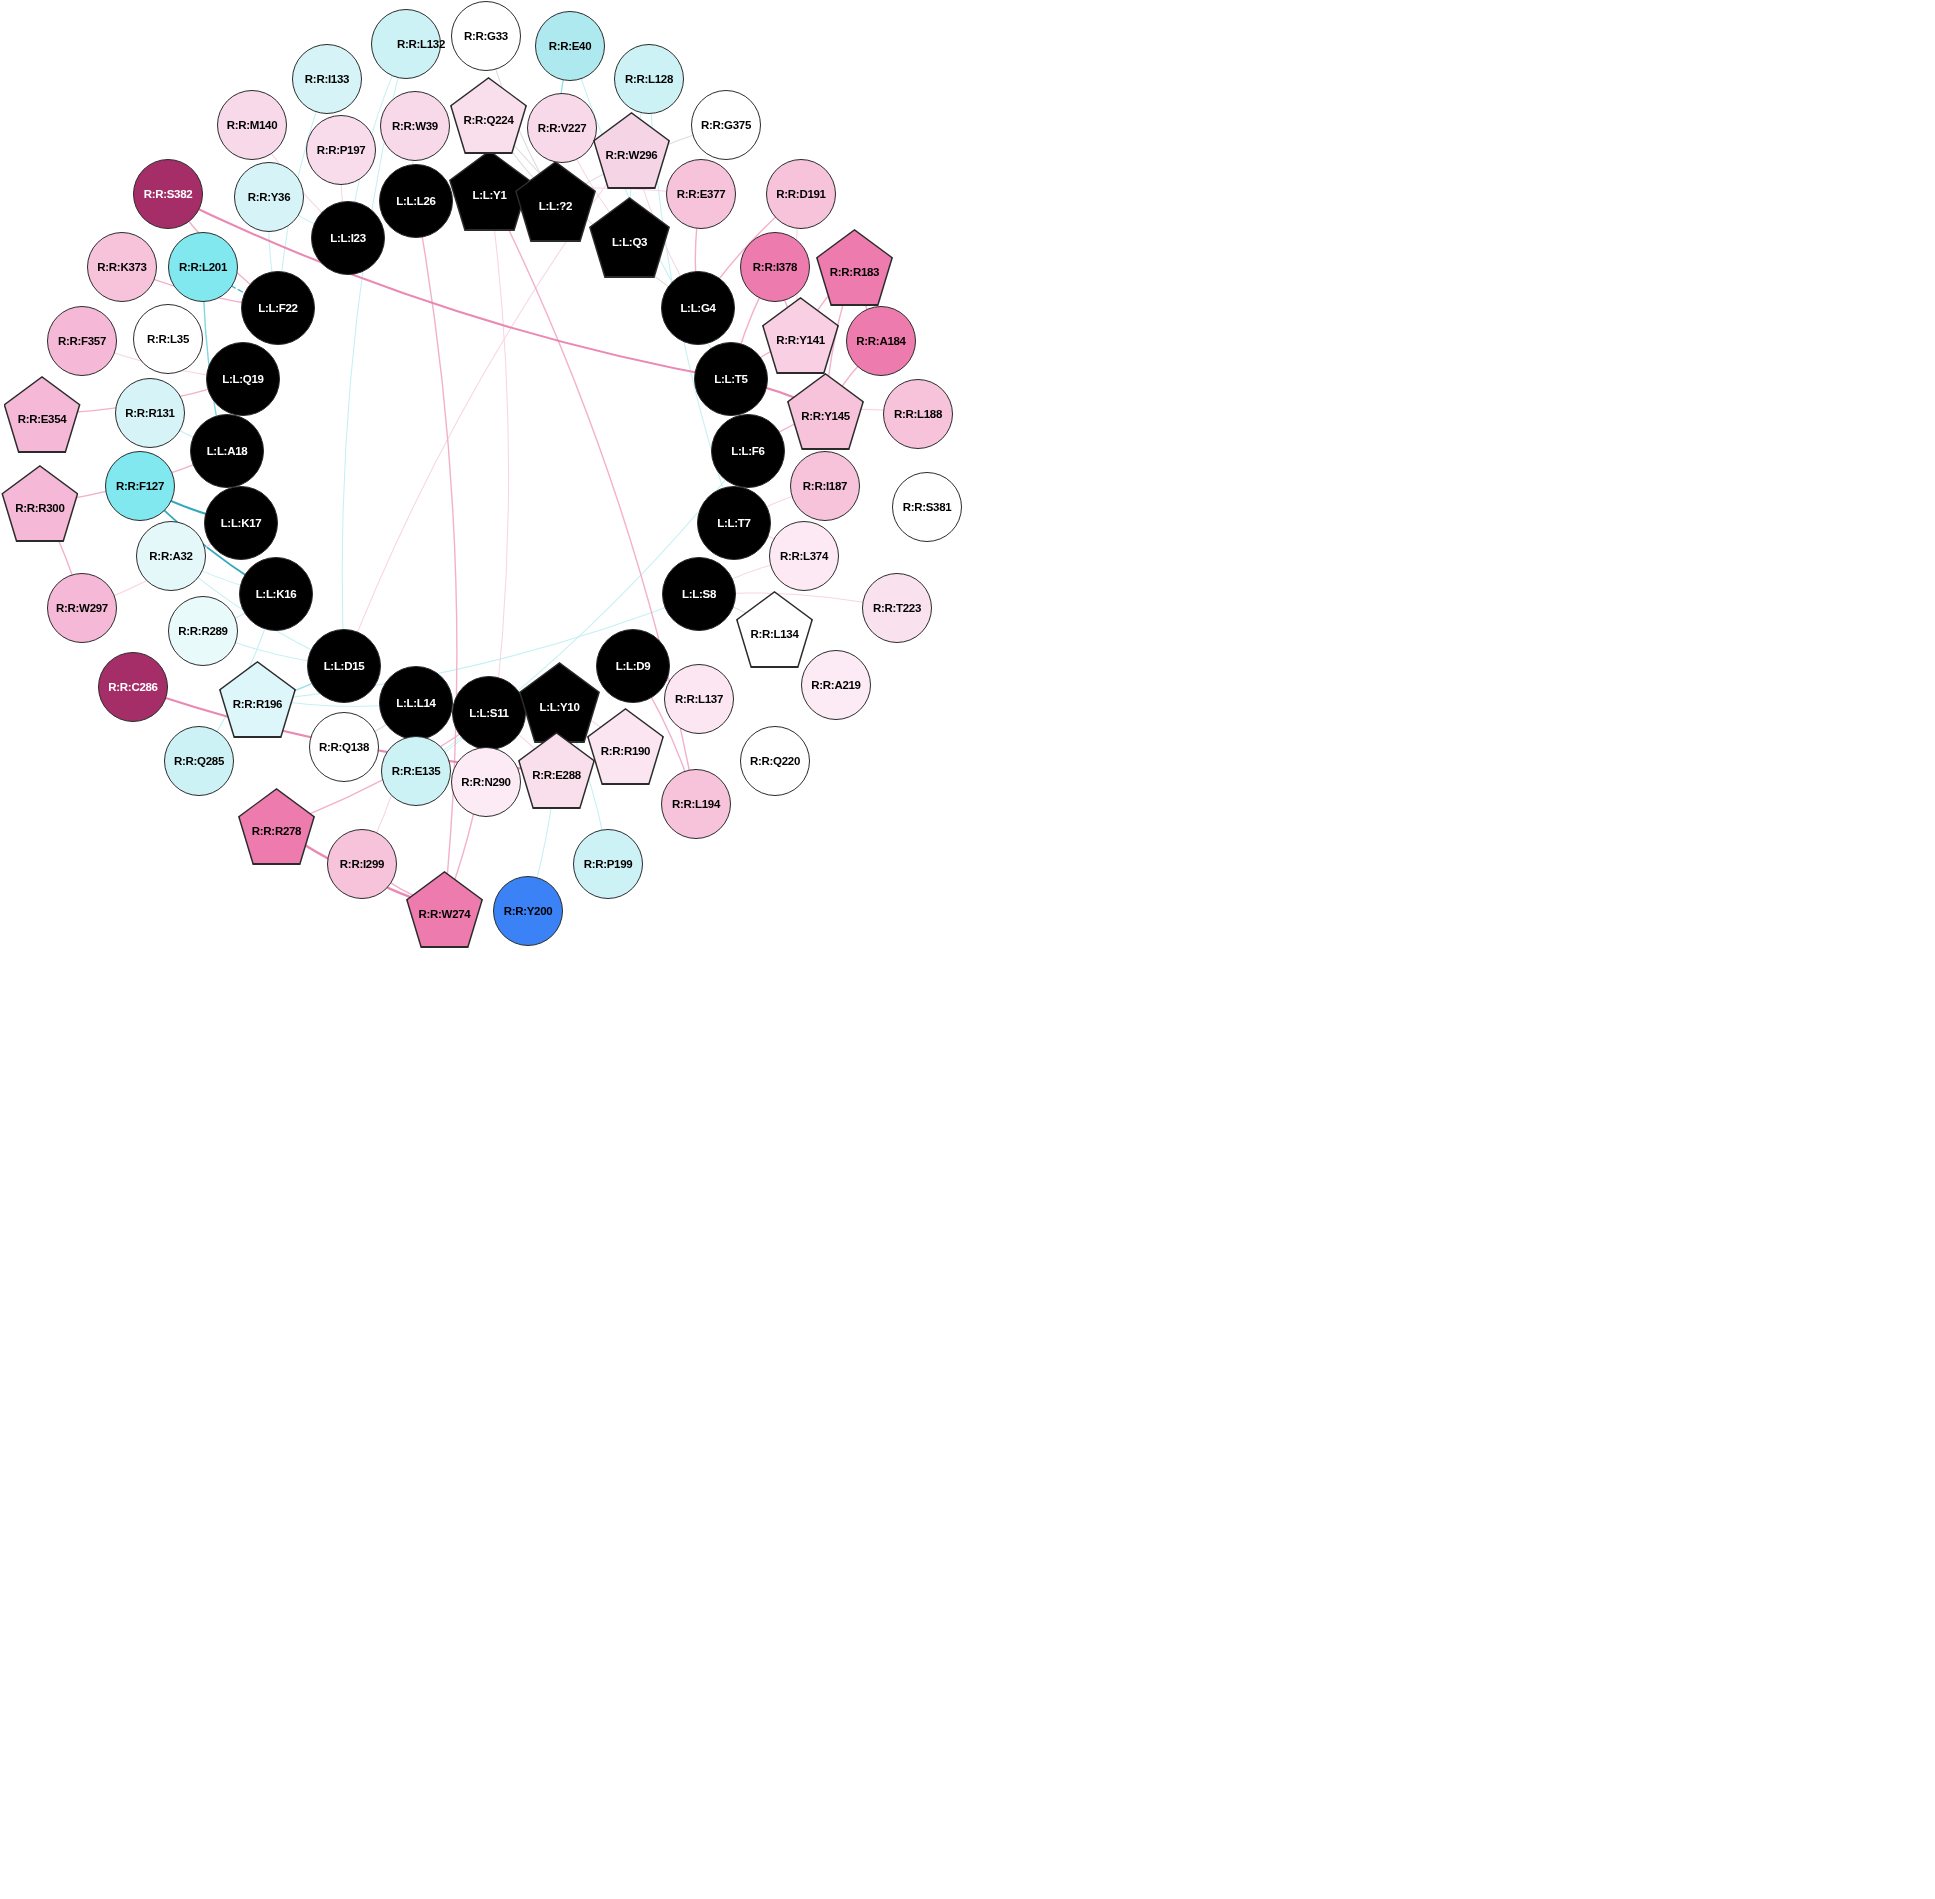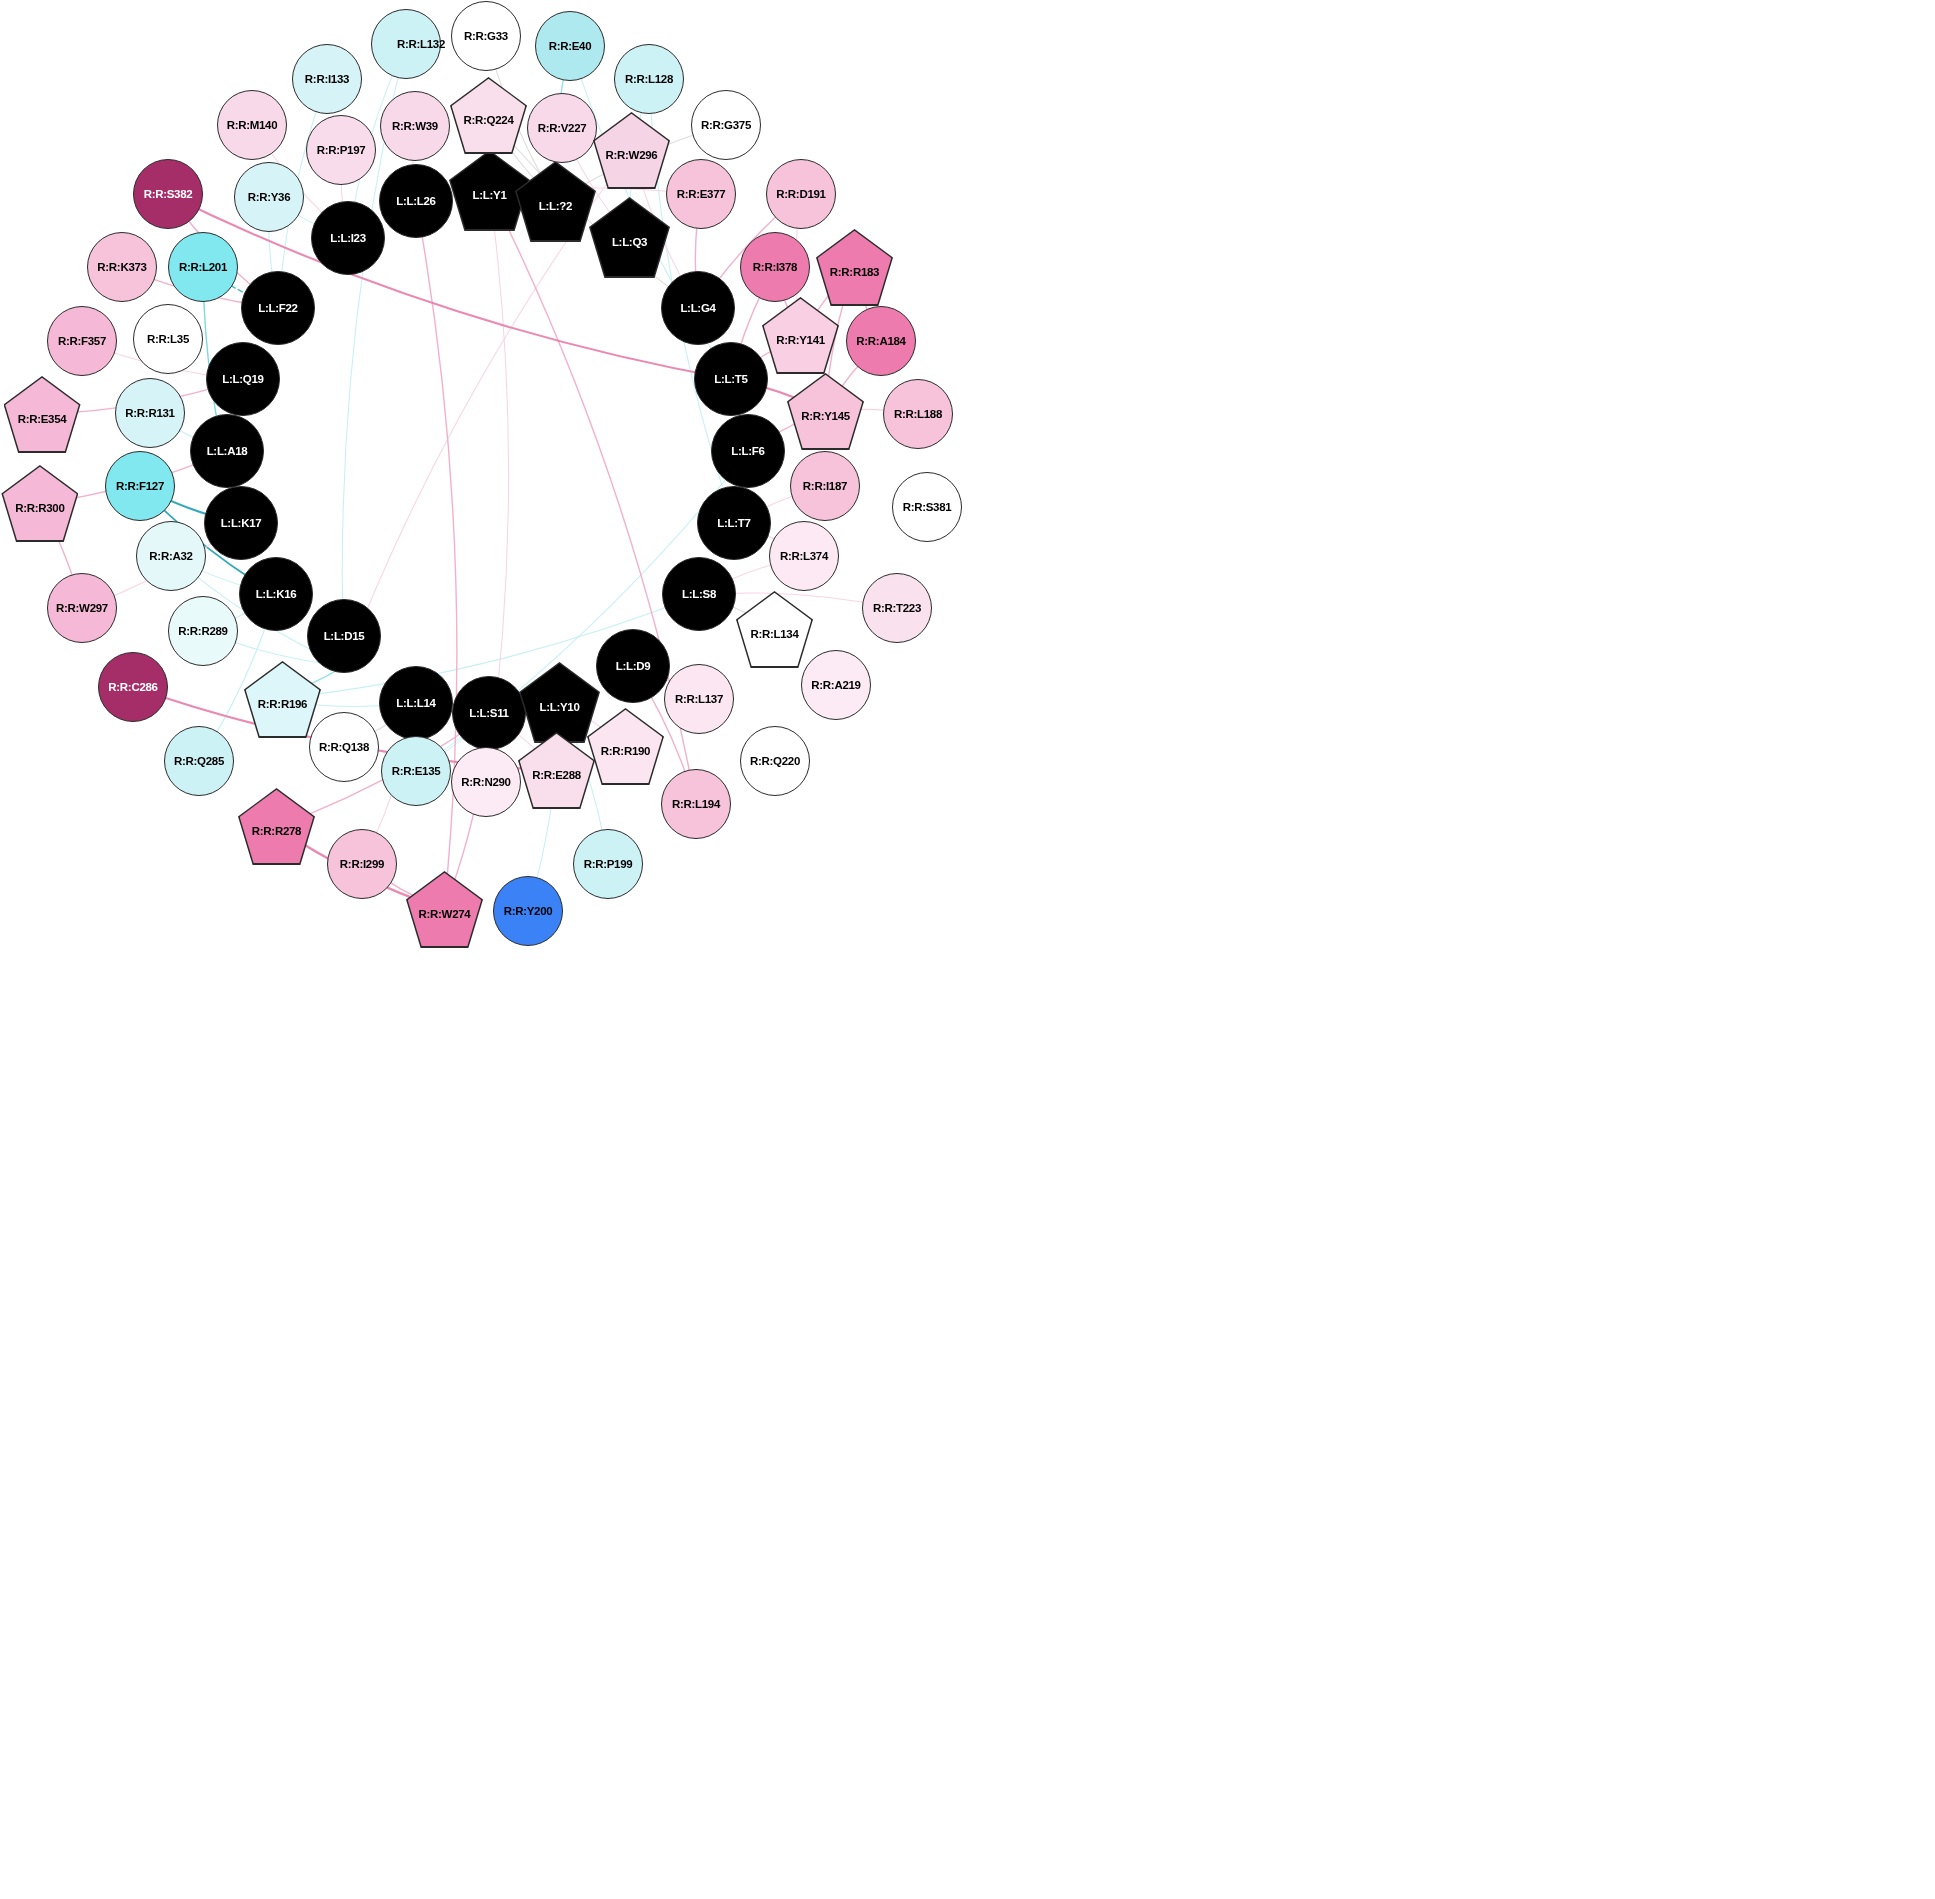--- a/index.html
+++ b/index.html
@@ -144,21 +144,21 @@
     </div>
     <div class="node circle" style="left: 697px; top: 486px; width: 74px; height: 74px; background: rgb(0, 0, 0);">
       <span class="node-label" style="color: rgb(255, 255, 255);">L:L:T7</span>
     </div>
     <div class="node circle" style="left: 239px; top: 557px; width: 74px; height: 74px; background: rgb(0, 0, 0);">
       <span class="node-label" style="color: rgb(255, 255, 255);">L:L:K16</span>
     </div>
     <div class="node circle" style="left: 662px; top: 557px; width: 74px; height: 74px; background: rgb(0, 0, 0);">
       <span class="node-label" style="color: rgb(255, 255, 255);">L:L:S8</span>
     </div>
-    <div class="node circle" style="left: 307px; top: 599px; width: 74px; height: 74px; background: rgb(0, 0, 0);">
+    <div class="node circle" style="left: 307px; top: 629px; width: 74px; height: 74px; background: rgb(0, 0, 0);">
       <span class="node-label" style="color: rgb(255, 255, 255);">L:L:D15</span>
     </div>
     <div class="node circle" style="left: 596px; top: 629px; width: 74px; height: 74px; background: rgb(0, 0, 0);">
       <span class="node-label" style="color: rgb(255, 255, 255);">L:L:D9</span>
     </div>
     <div class="node circle" style="left: 379px; top: 666px; width: 74px; height: 74px; background: rgb(0, 0, 0);">
       <span class="node-label" style="color: rgb(255, 255, 255);">L:L:L14</span>
     </div>
     <div class="node circle" style="left: 452px; top: 676px; width: 74px; height: 74px; background: rgb(0, 0, 0);">
       <span class="node-label" style="color: rgb(255, 255, 255);">L:L:S11</span>
@@ -297,21 +297,21 @@
       <div class="pent-inner" style="background: rgb(255, 255, 255);">
         <span class="node-label" style="color: rgb(0, 0, 0);">R:R:L134</span>
       </div>
     </div>
     <div class="node circle" style="left: 98px; top: 652px; width: 70px; height: 70px; background: rgb(166, 46, 104);">
       <span class="node-label" style="color: rgb(255, 255, 255);">R:R:C286</span>
     </div>
     <div class="node circle" style="left: 801px; top: 650px; width: 70px; height: 70px; background: rgb(252, 235, 244);">
       <span class="node-label" style="color: rgb(0, 0, 0);">R:R:A219</span>
     </div>
-    <div class="node pentagon" style="left: 244px; top: 661px; width: 77px; height: 77px;">
+    <div class="node pentagon" style="left: 219px; top: 661px; width: 77px; height: 77px;">
       <div class="pent-inner" style="background: rgb(221, 246, 249);">
         <span class="node-label" style="color: rgb(0, 0, 0);">R:R:R196</span>
       </div>
     </div>
     <div class="node circle" style="left: 664px; top: 664px; width: 70px; height: 70px; background: rgb(251, 230, 241);">
       <span class="node-label" style="color: rgb(0, 0, 0);">R:R:L137</span>
     </div>
     <div class="node circle" style="left: 164px; top: 726px; width: 70px; height: 70px; background: rgb(205, 242, 246);">
       <span class="node-label" style="color: rgb(0, 0, 0);">R:R:Q285</span>
     </div>

